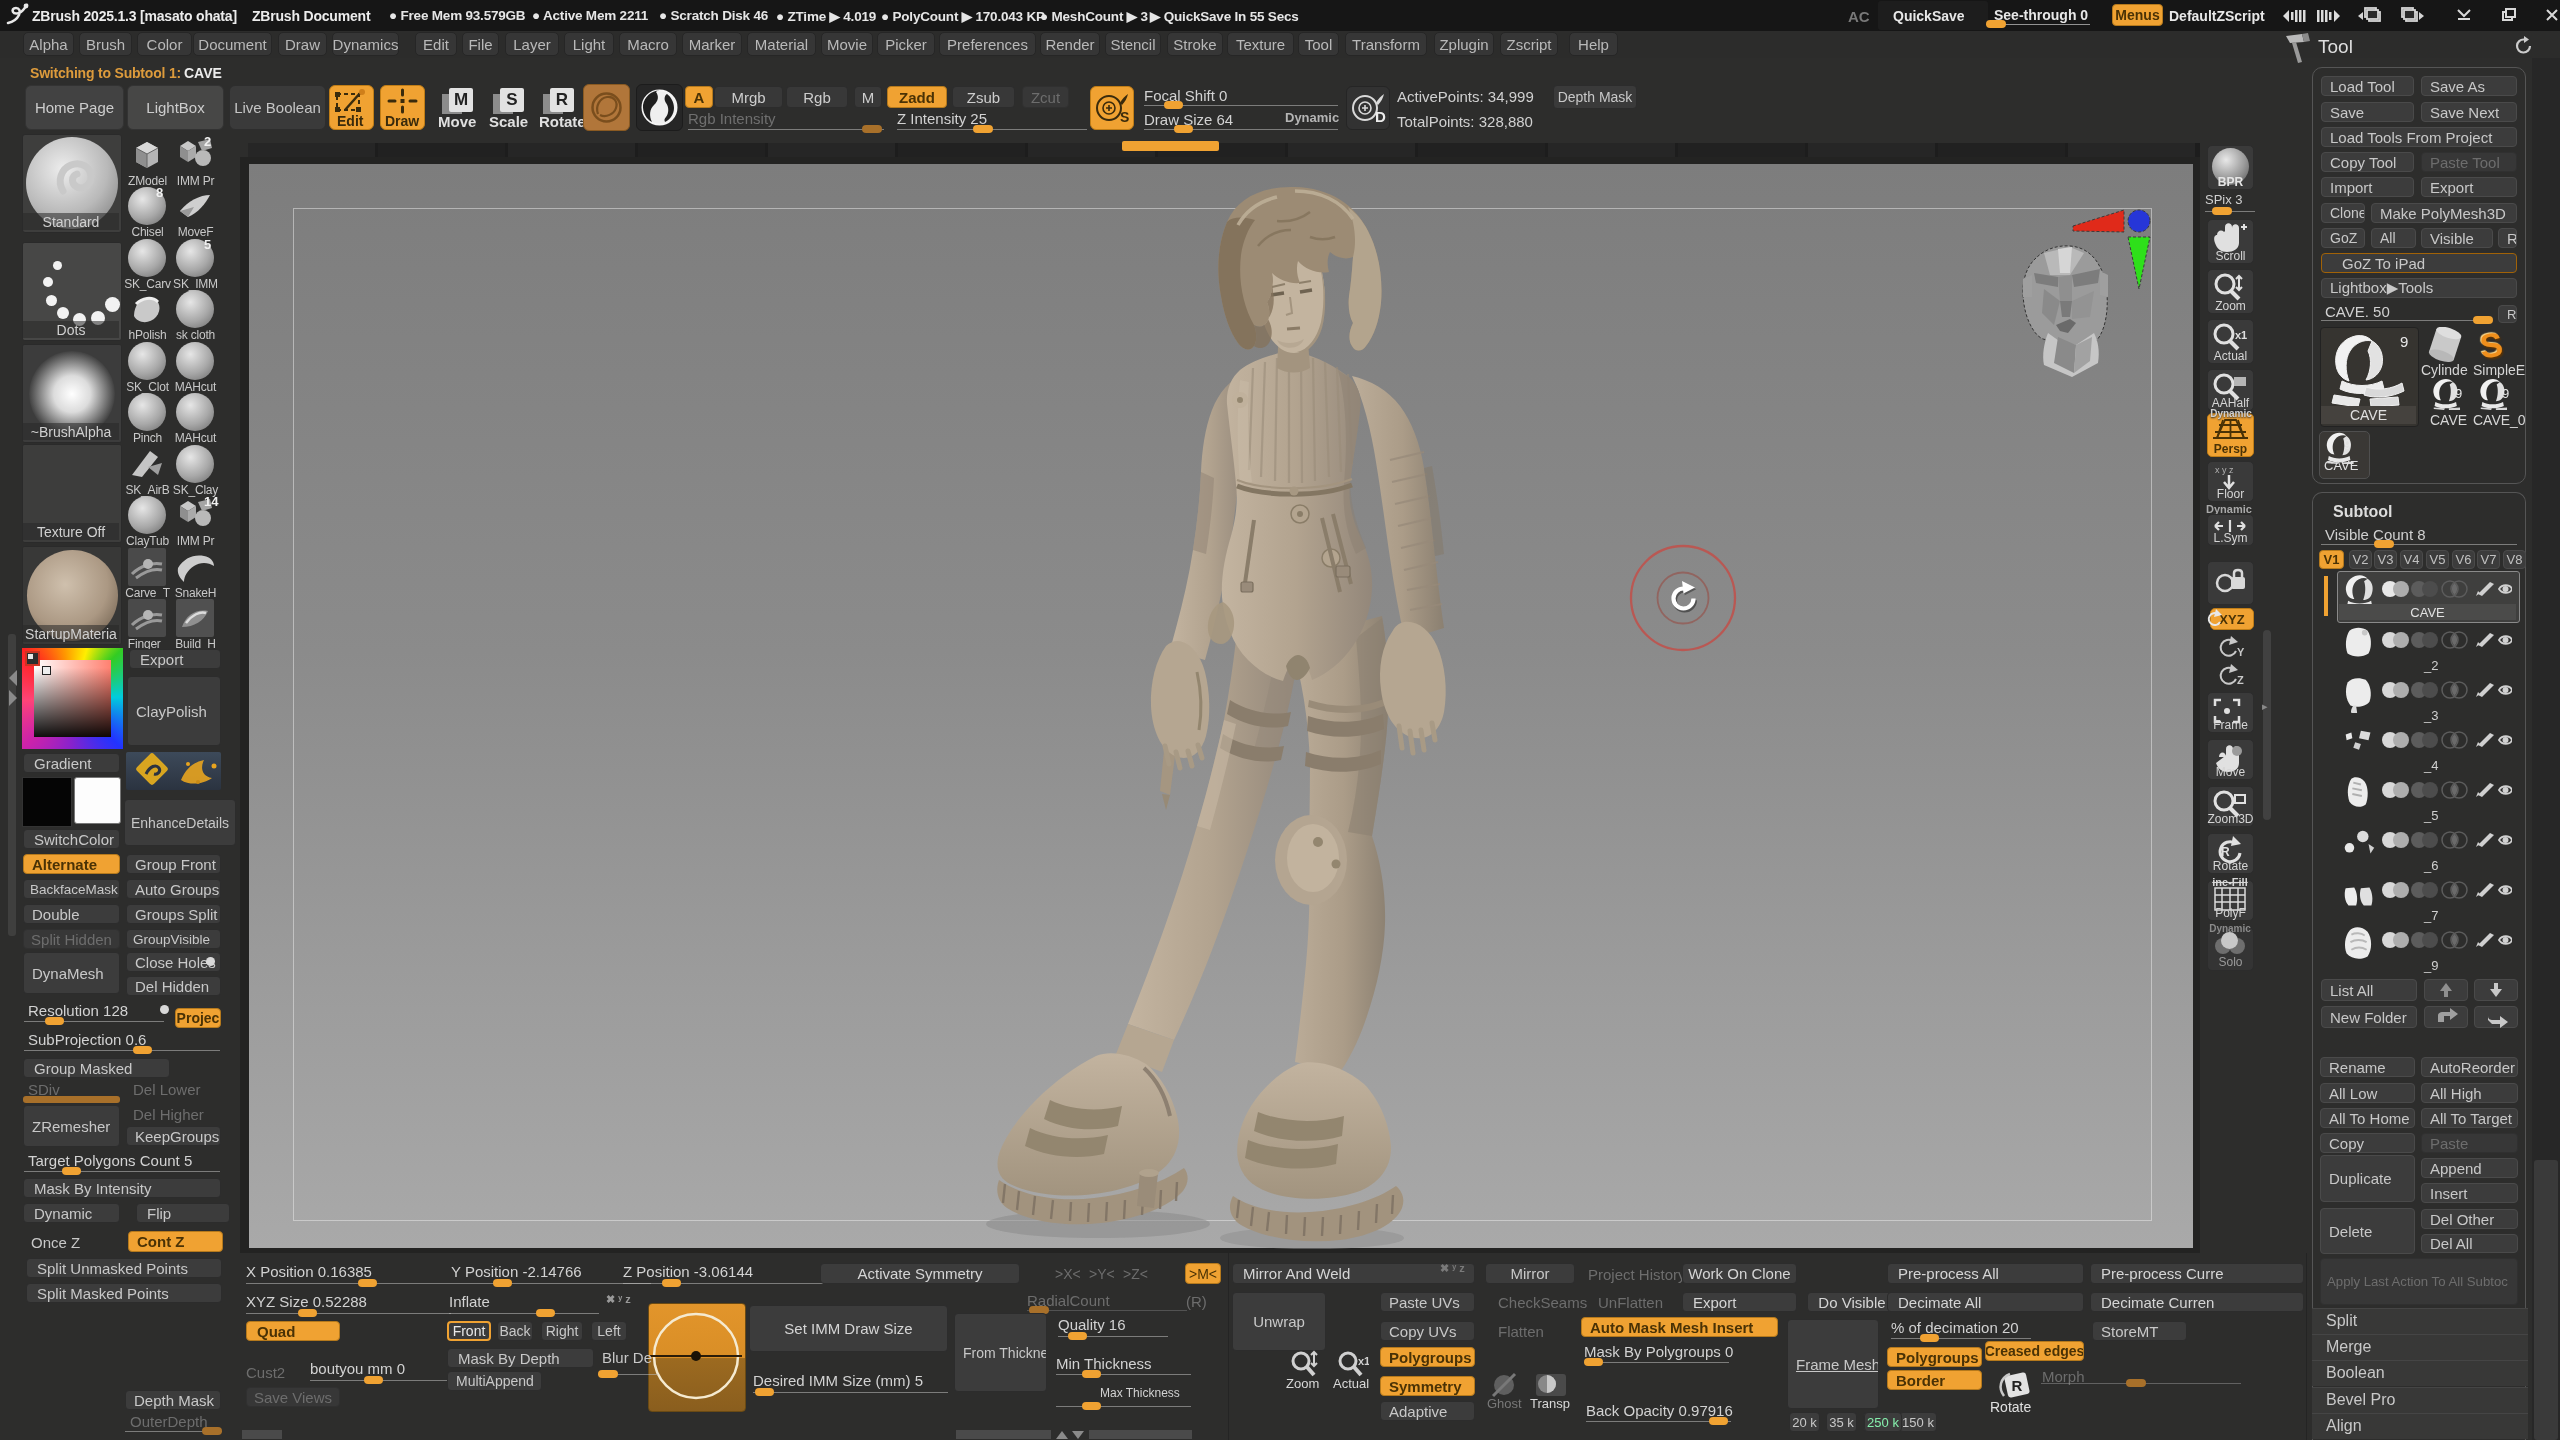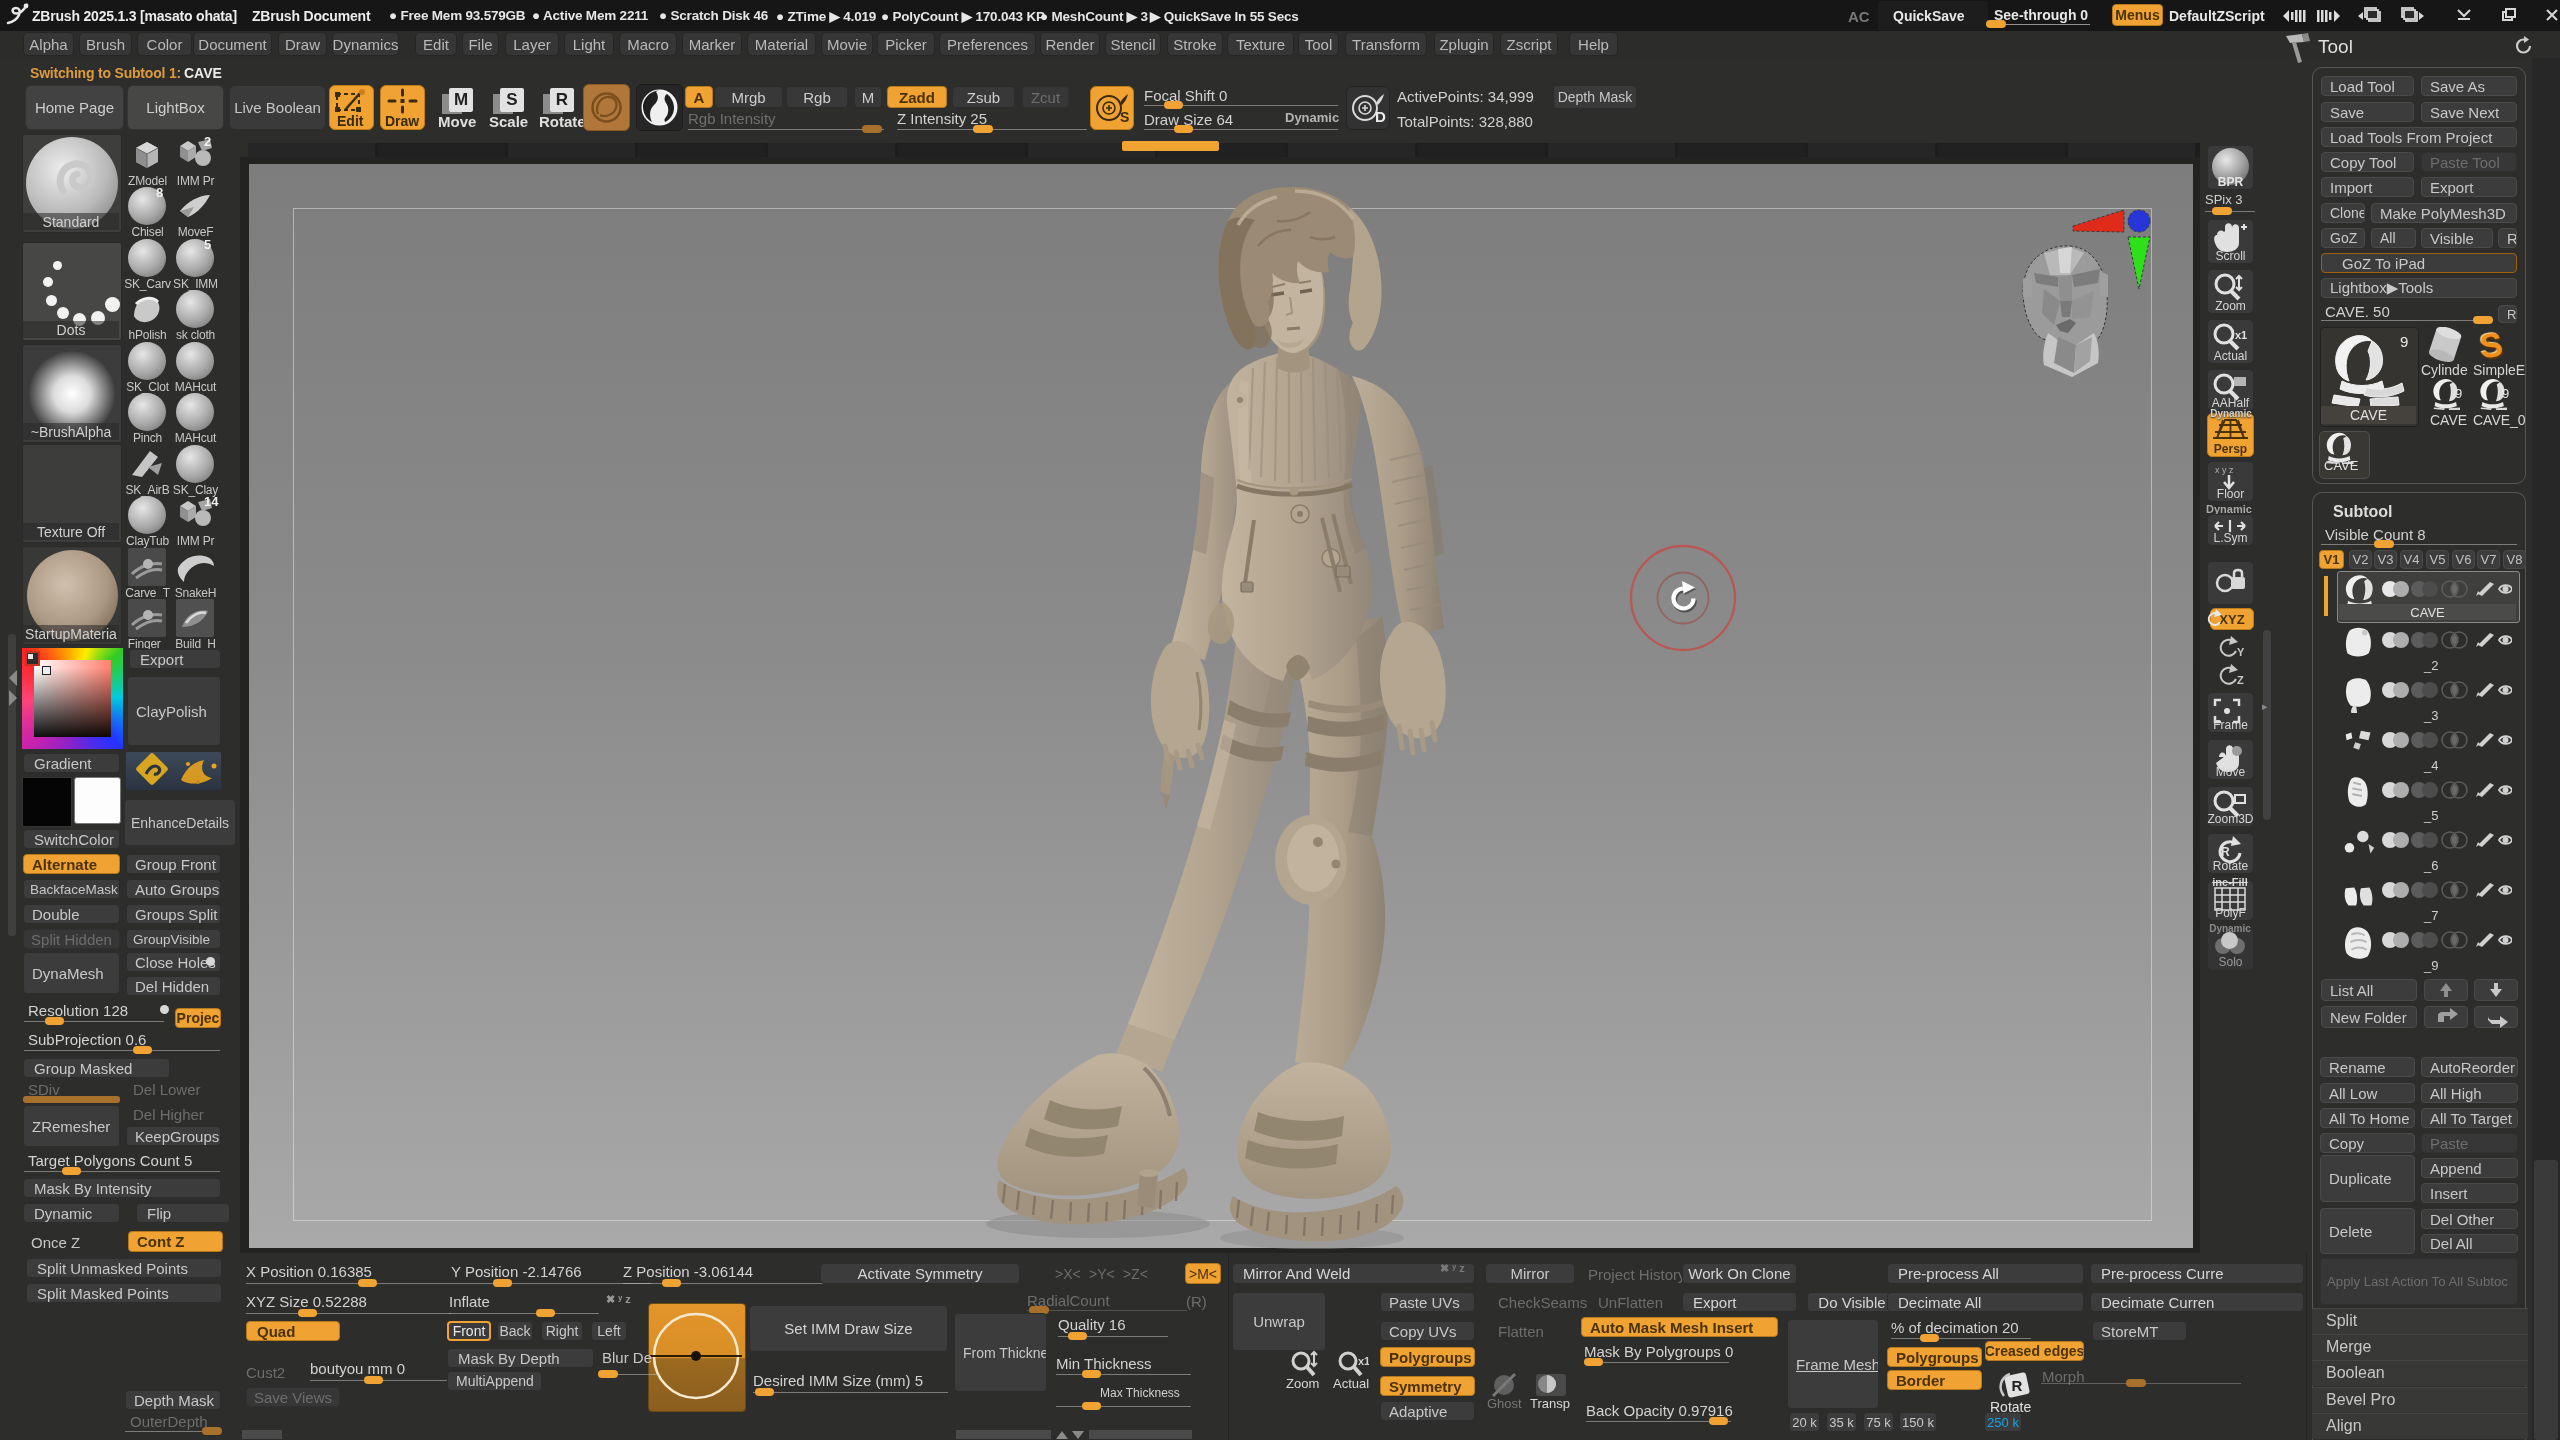--- a/index.html
+++ b/index.html
@@ -889,21 +889,21 @@
 <div class="abs" style="left:2041px;top:1383px;width:200px;height:1px;background:rgba(150,150,150,0.5)"></div>
 <div class="abs" style="left:2126px;top:1379px;width:20px;height:8px;background:#a8702a;border-radius:4px"></div>
 <div class="b" style="left:1380px;top:1401px;width:95px;height:20px;background:#3c3c3c;color:#c8c8c8;border:1px solid #2c2c2c;border-radius:4px;font-size:15px;justify-content:flex-start;padding-left:8px;">Adaptive</div>
 <div class="t" style="left:1586px;top:1402px;font-size:15px;color:#d2d2d2;">Back Opacity  0.97916</div>
 <div class="abs" style="left:1586px;top:1421px;width:145px;height:1px;background:rgba(190,190,190,0.55)"></div>
 <div class="abs" style="left:1709px;top:1417px;width:19px;height:8px;background:#f0a232;border-radius:4px"></div>
 <div class="b" style="left:1789px;top:1412px;width:31px;height:20px;background:#3c3c3c;color:#c8c8c8;border:1px solid #2c2c2c;border-radius:4px;font-size:13px;">20 k</div>
 <div class="b" style="left:1826px;top:1412px;width:31px;height:20px;background:#3c3c3c;color:#c8c8c8;border:1px solid #2c2c2c;border-radius:4px;font-size:13px;">35 k</div>
 <div class="b" style="left:1863px;top:1412px;width:31px;height:20px;background:#3c3c3c;color:#c8c8c8;border:1px solid #2c2c2c;border-radius:4px;font-size:13px;">75 k</div>
 <div class="b" style="left:1899px;top:1412px;width:38px;height:20px;background:#3c3c3c;color:#c8c8c8;border:1px solid #2c2c2c;border-radius:4px;font-size:13px;">150 k</div>
-<div class="b" style="left:1984px;top:1412px;width:38px;height:20px;background:#3c3c3c;color:#0ea5e9;border:1px solid #2c2c2c;border-radius:4px;font-size:13px;">250 k</div>
+<div class="b" style="left:1864px;top:1412px;width:38px;height:20px;background:#3c3c3c;color:#86efac;border:1px solid #2c2c2c;border-radius:4px;font-size:13px;">250 k</div>
 <div class="abs" style="left:956px;top:1430px;width:95px;height:9px;background:#4a4a4a"></div>
 <div class="abs" style="left:1089px;top:1430px;width:103px;height:9px;background:#4a4a4a"></div>
 <svg class="abs" style="left:1054px;top:1428px" width="34" height="13" viewBox="0 0 34 13">
 <path d="M2 11 L8 3 L14 11 Z" fill="#8a8a8a"></path>
       <path d="M18 3 L24 11 L30 3 Z" fill="#8a8a8a"></path>
     </svg>
 <div class="abs" style="left:242px;top:1430px;width:40px;height:9px;background:#4a4a4a"></div>
 <div class="abs" style="left:22px;top:134px;width:98px;height:97px;background:#3e3e3d;border:1px solid #2a2a2a;border-radius:3px;overflow:hidden">
       <div style="position:absolute;left:3px;top:2px;width:92px;height:92px;border-radius:50%;background:radial-gradient(circle at 40% 35%,#ededed,#b9b9b9 55%,#8a8a8a 85%,#6a6a6a)"></div>
 <svg style="position:absolute;left:10px;top:8px" width="80" height="80" viewBox="0 0 80 80">

